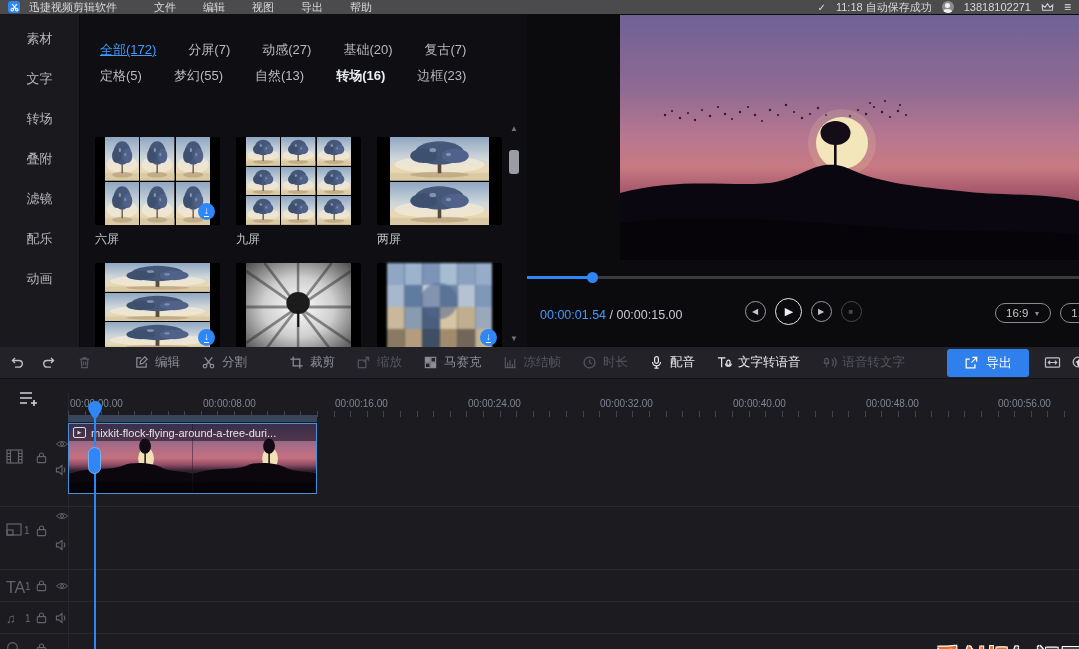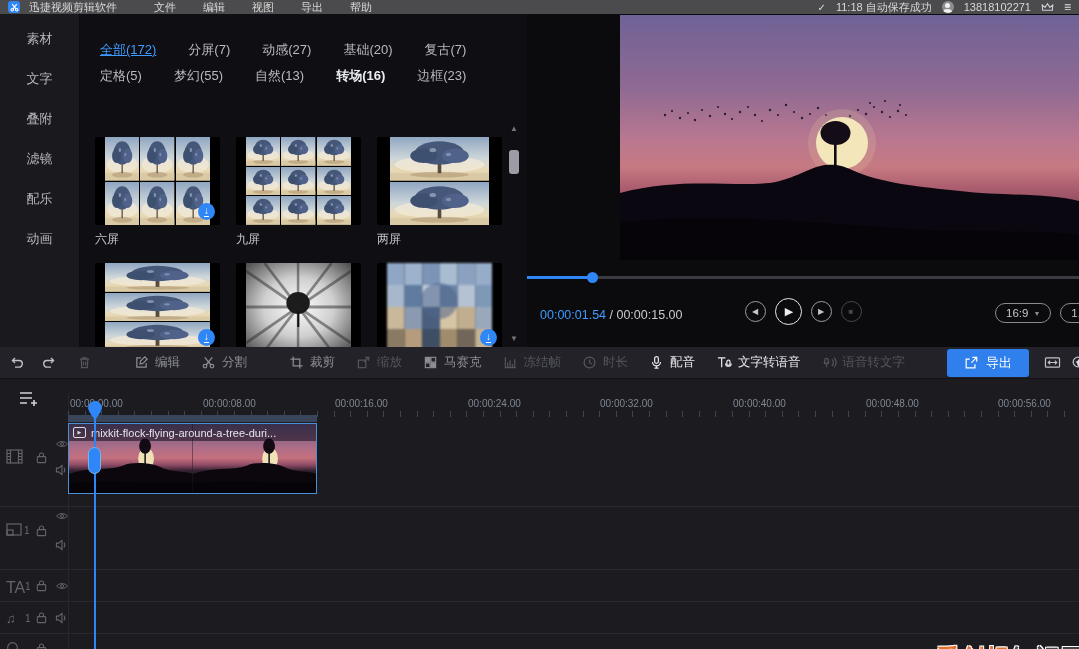--- a/index.html
+++ b/index.html
@@ -196,20 +196,23 @@
   </div>
 
   <div class="sidebar">
     <div class="side-item">
         <span>素材</span>
       </div>
     <div class="side-item">
         <span>文字</span>
       </div>
     <div class="side-item">
+        <span>转场</span>
+      </div>
+    <div class="side-item">
         <span>叠附</span>
       </div>
     <div class="side-item">
         <span>滤镜</span>
       </div>
     <div class="side-item">
         <span>配乐</span>
       </div>
     <div class="side-item">
         <span>动画</span>

